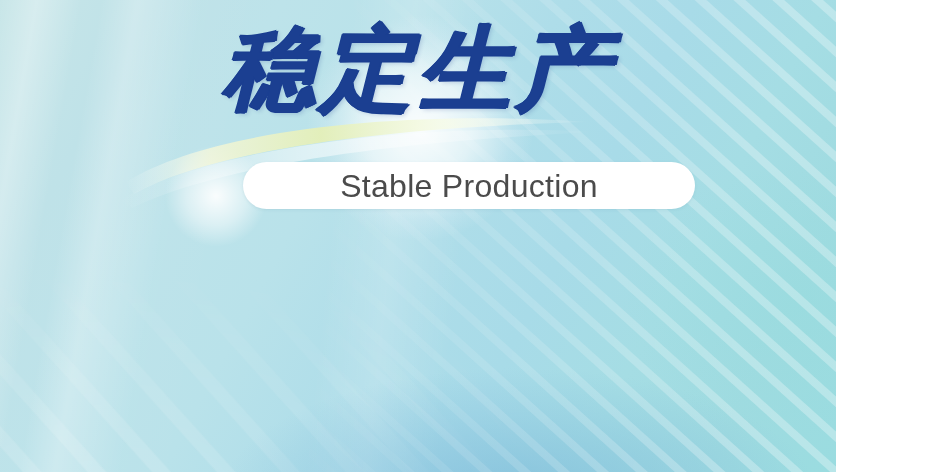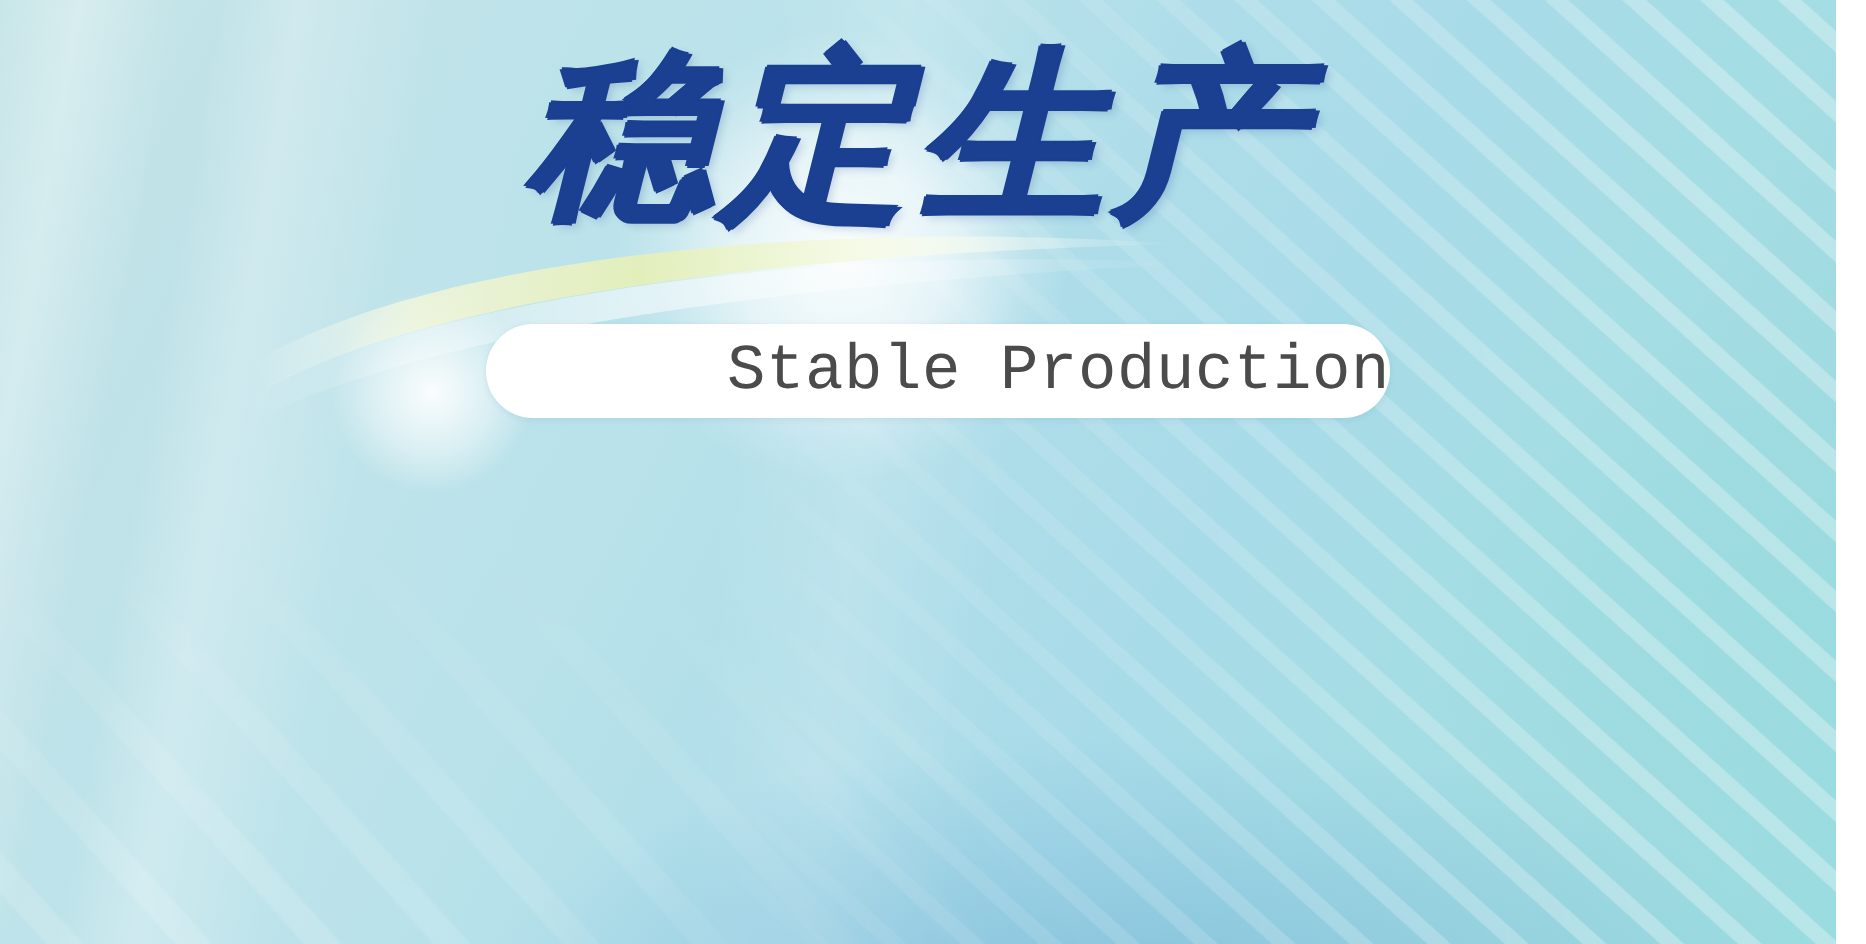--- a/index.html
+++ b/index.html
@@ -6,21 +6,21 @@
 
   html, body {
     width: 933px;
     height: 472px;
     overflow: hidden;
     font-family: "Liberation Sans", "DejaVu Sans", sans-serif;
   }
 
   #banner {
     position: relative;
-    width: 918px;
+    width: 836px;
     height: 472px;
     overflow: hidden;
     background: linear-gradient(118deg,
         #c8e6e8 0%,
         #bfe2e8 14%,
         #bde3ea 26%,
         #b9e2ea 38%,
         #aedde9 52%,
         #a8dbe8 64%,
         #a5dde4 76%,
@@ -129,23 +129,22 @@
   .subtitle-pill {
     position: absolute;
     left: 243px;
     top: 162px;
     width: 452px;
     height: 47px;
     background: #ffffff;
     border-radius: 24px;
     display: flex;
     align-items: center;
-    justify-content: flex-end;
+    justify-content: center;
     box-shadow: 0 1px 3px rgba(90,140,160,0.14);
-    font-family: Liberation Mono, monospace;
   }
 
   .subtitle-text {
     font-size: 32px;
     font-weight: 400;
     color: #4b4b4b;
     letter-spacing: 0.3px;
     line-height: 1;
   }
 

